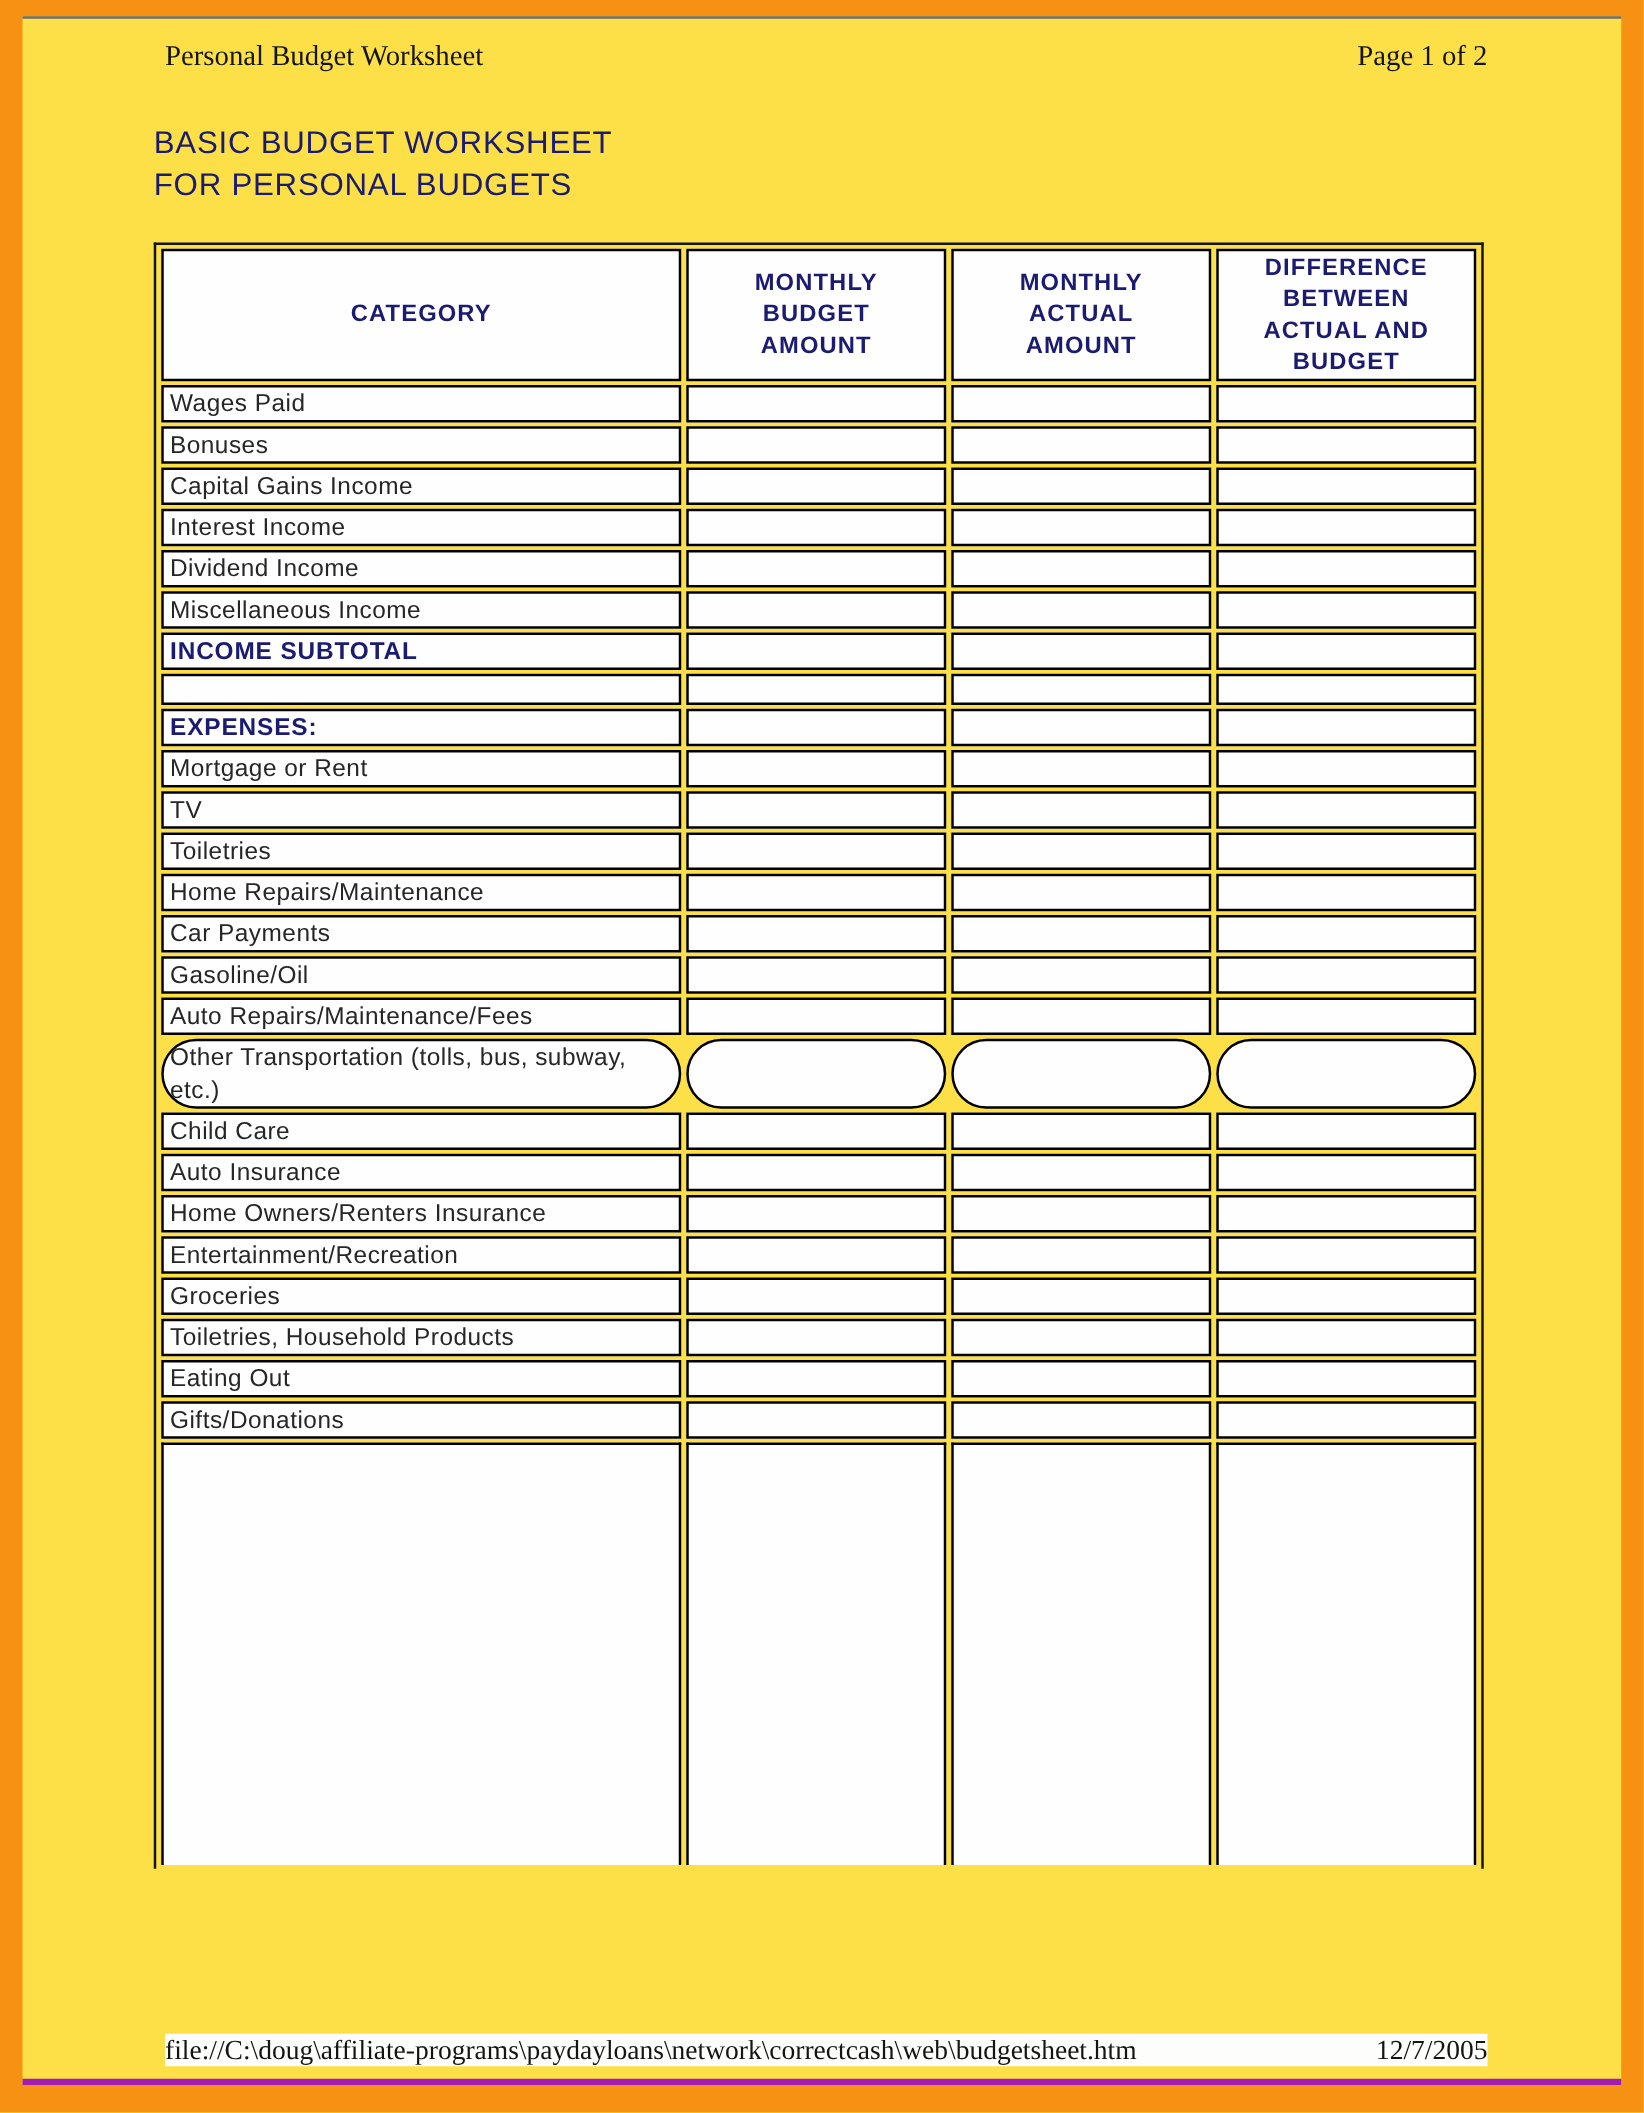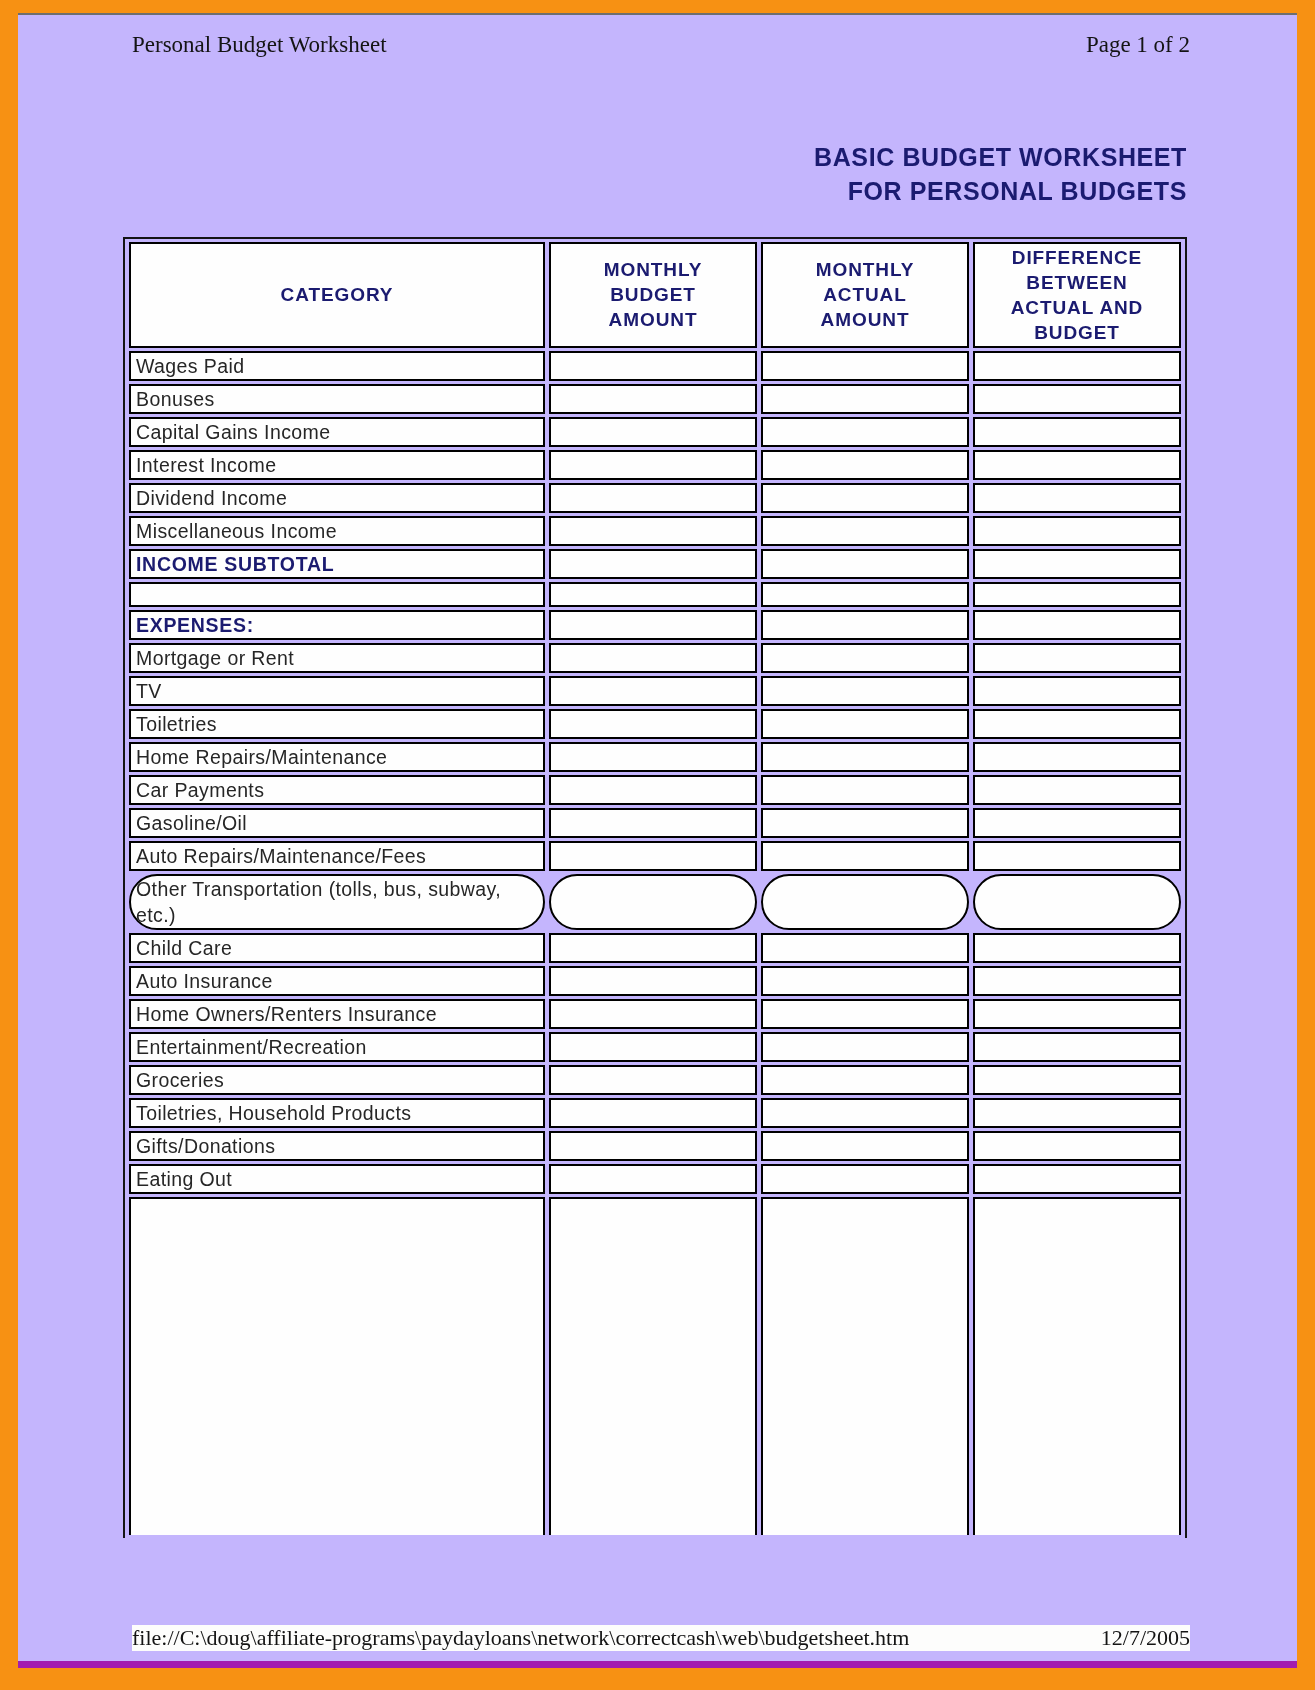--- a/index.html
+++ b/index.html
@@ -12,40 +12,40 @@
   }
   .frame {
     width: 1315px;
     height: 1690px;
     padding: 13px 18px 22px 18px;
   }
   .page {
     position: relative;
     width: 100%;
     height: 100%;
-    background: #c4b5fd;
+    background: #fde047;
     border-top: 2px solid #6e6e6e;
-    border-bottom: 7px solid #a21caf;
+    border-bottom: 5px solid #a21caf;
     overflow: hidden;
   }
   .hdr {
     display: flex;
     justify-content: space-between;
     margin: 17px 107px 0 114px;
     font-family: "Liberation Serif", serif;
     font-size: 23px;
     color: #141414;
   }
   .doc-title {
-    margin-top: 83px;
+    margin-top: 40px;
     margin-left: 105px;
     width: 1064px;
-    text-align: right;
+    text-align: left;
     color: #1b1b70;
-    font-weight: bold;
+    font-weight: normal;
     font-size: 25px;
     line-height: 1.35;
     letter-spacing: 0.6px;
   }
   table.budget {
     margin: 28px 0 0 105px;
     width: 1064px;
     table-layout: fixed;
     border-collapse: separate;
     border-spacing: 4px 3px;
@@ -274,27 +274,27 @@
             <td></td>
             <td></td>
           </tr>
         <tr>
             <td class="cat">Toiletries, Household Products</td>
             <td></td>
             <td></td>
             <td></td>
           </tr>
         <tr>
+            <td class="cat">Eating Out</td>
+            <td></td>
+            <td></td>
+            <td></td>
+          </tr>
+        <tr>
             <td class="cat">Gifts/Donations</td>
-            <td></td>
-            <td></td>
-            <td></td>
-          </tr>
-        <tr>
-            <td class="cat">Eating Out</td>
             <td></td>
             <td></td>
             <td></td>
           </tr>
         <tr class="tall">
             <td class="cat"></td>
             <td></td>
             <td></td>
             <td></td>
           </tr>

